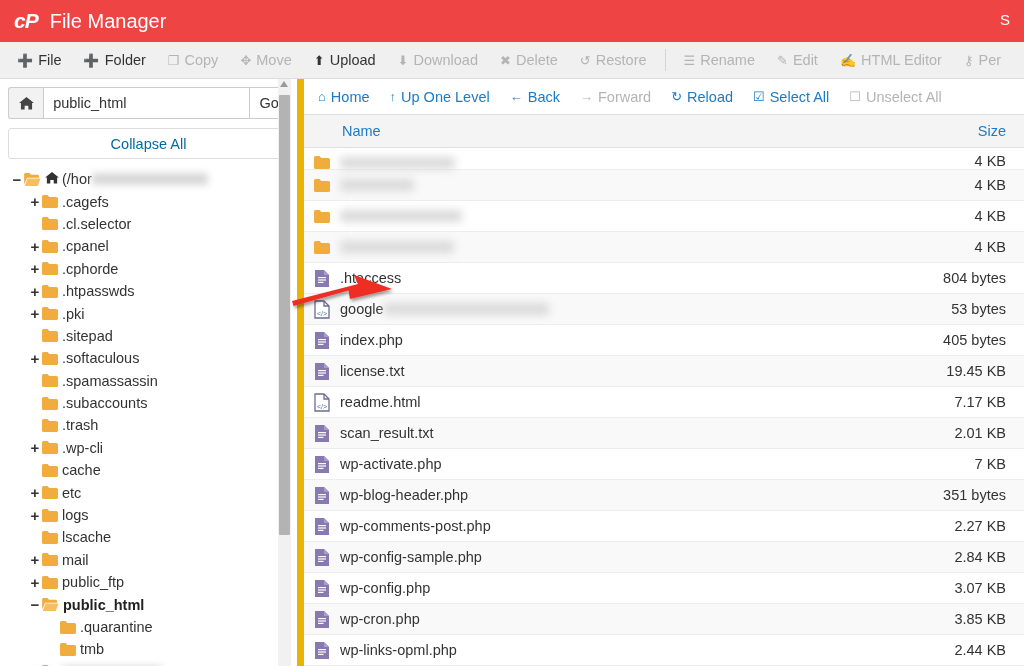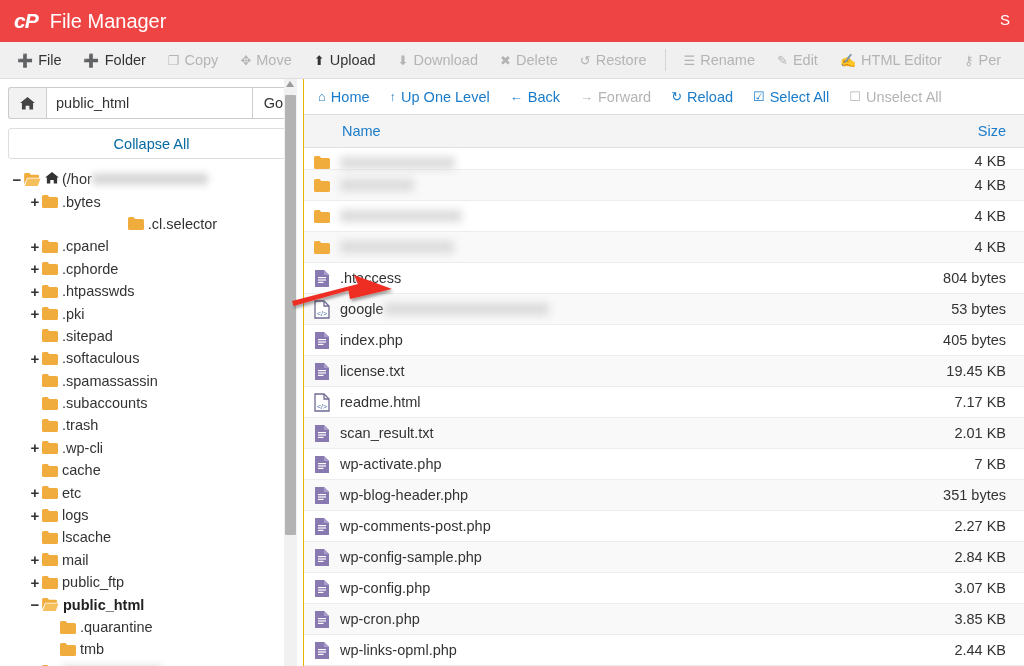--- a/index.html
+++ b/index.html
@@ -39,21 +39,21 @@
   .tb-btn.disabled { color: #b4b4b4; cursor: default; }
   .tb-ico { font-size: 13px; line-height: 1; display: inline-block; }
   .tb-sep { width: 1px; height: 22px; background: #d5d5d5; margin: 0 7px; }
 
   
   .body { display: flex; height: 587px; }
 
   
   .sidebar {
     width: 304px; background: #fff; position: relative;
-    border-right: 1px solid #eab308; overflow: hidden;
+    border-right: 7px solid #eab308; overflow: hidden;
   }
   .path-row { display: flex; padding: 8px 8px 0 8px; }
   .path-home {
     width: 38px; height: 32px; border: 1px solid #ccc; border-right: none;
     background: #f2f2f2; border-radius: 3px 0 0 3px;
     display: flex; align-items: center; justify-content: center;
     font-size: 14px; color: #444;
   }
   .path-input {
     flex: 1; height: 32px; border: 1px solid #ccc; background: #fff;
@@ -236,23 +236,23 @@
                 <path fill="#333" d="M8 0L0 6.4h2v7h4v-4h4v4h4v-7h2z"></path>
               </svg></span>
             <span class="tlabel">(/hor</span>
             <span class="blur" style="width: 116px;">&nbsp;</span>
           </div>
           <div class="tnode" style="padding-left: 18px;">
             <span class="texp">+</span>
             <span class="tfold"><svg width="16" height="13" viewBox="0 0 16 13">
                 <path fill="#f0ad3e" d="M0 1.6A1.6 1.6 0 011.6 0h4l1.6 2h7.2A1.6 1.6 0 0116 3.6v7.8A1.6 1.6 0 0114.4 13H1.6A1.6 1.6 0 010 11.4z"></path>
               </svg></span>
-            <span class="tlabel">.bytes</span>
-          </div>
-          <div class="tnode" style="padding-left: 18px; justify-content: center;">
+            <span class="tlabel">.cagefs</span>
+          </div>
+          <div class="tnode" style="padding-left: 18px;">
             <span class="texp"></span>
             <span class="tfold"><svg width="16" height="13" viewBox="0 0 16 13">
                 <path fill="#f0ad3e" d="M0 1.6A1.6 1.6 0 011.6 0h4l1.6 2h7.2A1.6 1.6 0 0116 3.6v7.8A1.6 1.6 0 0114.4 13H1.6A1.6 1.6 0 010 11.4z"></path>
               </svg></span>
             <span class="tlabel">.cl.selector</span>
           </div>
           <div class="tnode" style="padding-left: 18px;">
             <span class="texp">+</span>
             <span class="tfold"><svg width="16" height="13" viewBox="0 0 16 13">
                 <path fill="#f0ad3e" d="M0 1.6A1.6 1.6 0 011.6 0h4l1.6 2h7.2A1.6 1.6 0 0116 3.6v7.8A1.6 1.6 0 0114.4 13H1.6A1.6 1.6 0 010 11.4z"></path>

